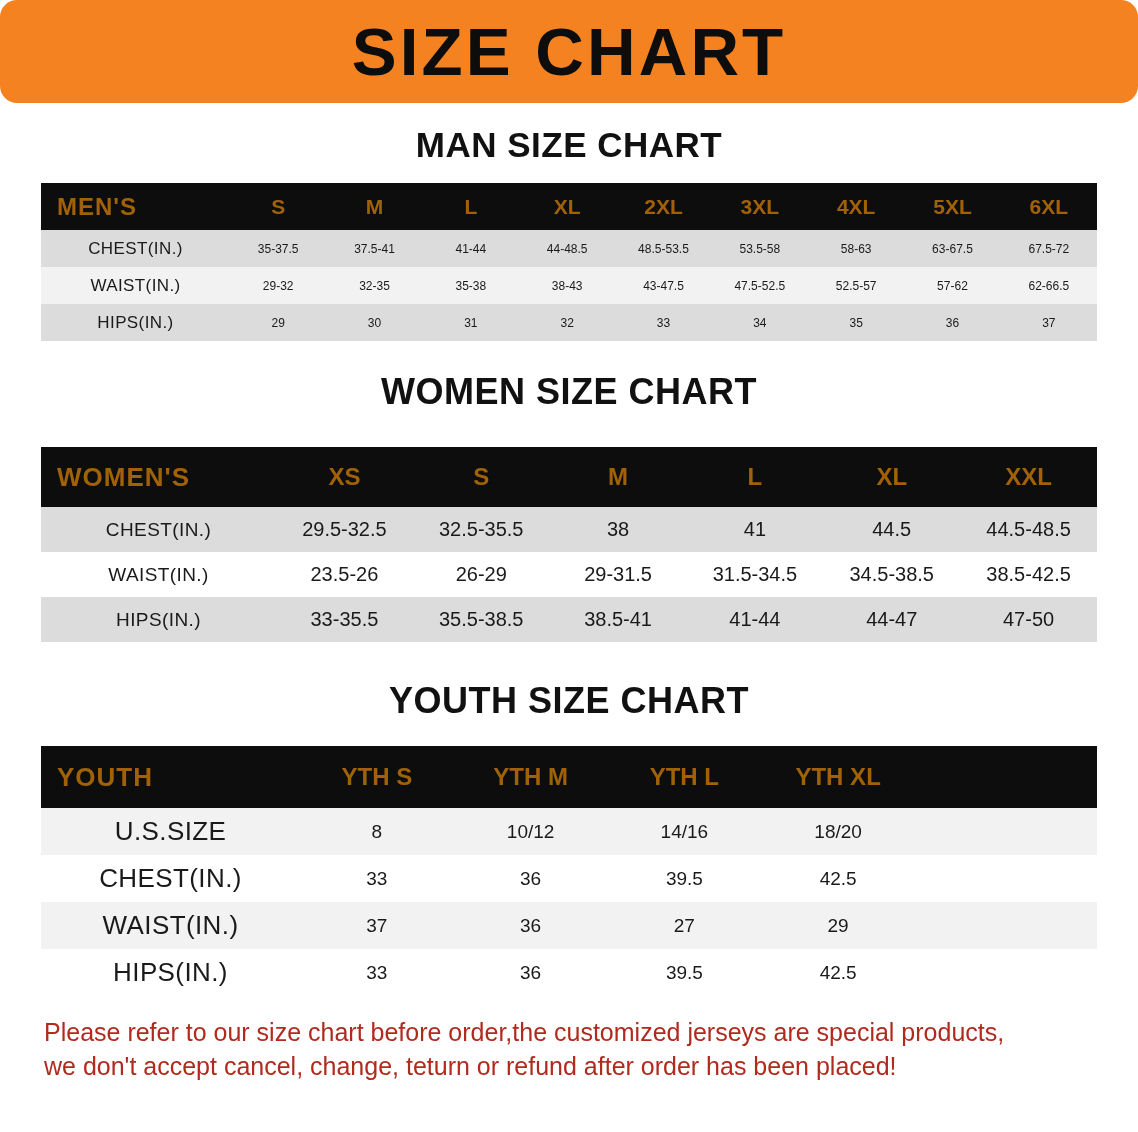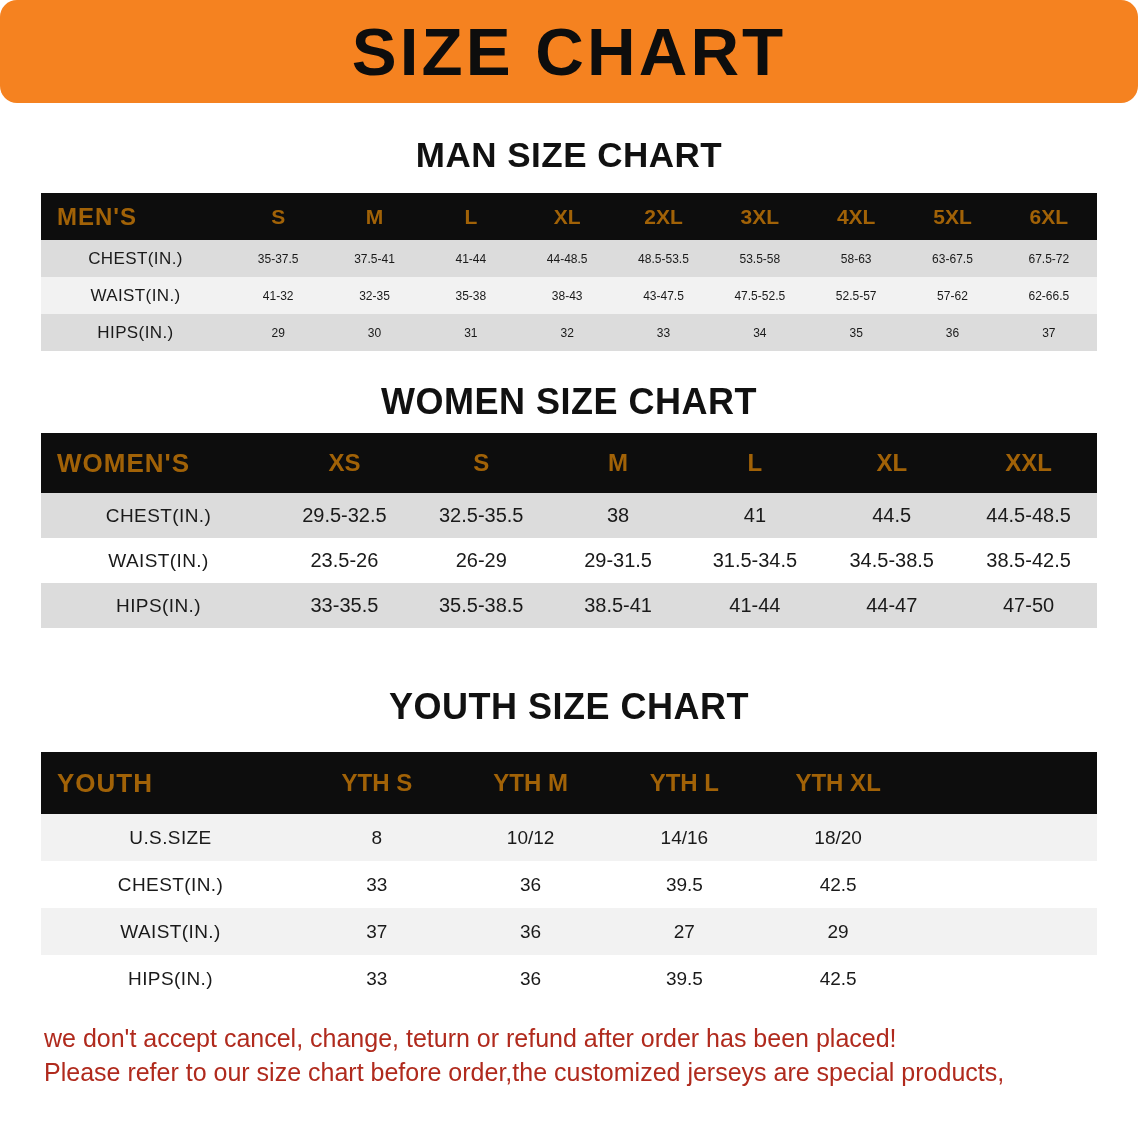--- a/index.html
+++ b/index.html
@@ -42,23 +42,23 @@
 
   
   .section-title {
     text-align: center;
     font-family: "Liberation Sans", sans-serif;
     font-weight: bold;
     font-size: 35px;
     letter-spacing: 0.5px;
     color: #111111;
   }
-  .section-title.man   { margin-top: 32px; margin-bottom: 18px; }
-  .section-title.women { margin-top: 30px; margin-bottom: 10px; font-size: 36px; }
-  .section-title.youth { margin-top: 58px; margin-bottom: 24px; font-size: 36px; }
+  .section-title.man   { margin-top: 22px; margin-bottom: 18px; }
+  .section-title.women { margin-top: 30px; margin-bottom: 34px; font-size: 36px; }
+  .section-title.youth { margin-top: 38px; margin-bottom: 24px; font-size: 36px; }
 
   
   .tbl-wrap {
     padding: 0 41px;
   }
   table.size-table {
     width: 1056px;
     border-collapse: collapse;
     table-layout: fixed;
   }
@@ -95,21 +95,21 @@
   
   .women-table thead th { height: 58px; font-size: 24px; }
   .women-table thead th.head-label { font-size: 26px; margin-top: 24px; }
   .women-table tbody td { height: 43px; font-size: 20px; }
   .women-table tbody td.row-label { font-size: 19px; letter-spacing: 0.4px; }
 
   
   .youth-table thead th { height: 60px; font-size: 24px; }
   .youth-table thead th.head-label { font-size: 26px; }
   .youth-table tbody td { height: 45px; font-size: 19px; }
-  .youth-table tbody td.row-label { font-size: 19px; letter-spacing: 0.4px; }
+  .youth-table tbody td.row-label { font-size: 26px; letter-spacing: 0.4px; }
 
   
   .note {
     margin-top: 20px;
     padding: 0 44px;
     color: #b02a1d;
     font-family: "Liberation Sans", sans-serif;
     font-size: 25px;
     line-height: 1.35;
     text-align: left;
@@ -150,21 +150,21 @@
           <td>41-44</td>
           <td>44-48.5</td>
           <td>48.5-53.5</td>
           <td>53.5-58</td>
           <td>58-63</td>
           <td>63-67.5</td>
           <td>67.5-72</td>
         </tr>
         <tr class="zebra-b">
           <td class="row-label">WAIST(IN.)</td>
-          <td>41-32</td>
+          <td>29-32</td>
           <td>32-35</td>
           <td>35-38</td>
           <td>38-43</td>
           <td>43-47.5</td>
           <td>47.5-52.5</td>
           <td>52.5-57</td>
           <td>57-62</td>
           <td>62-66.5</td>
         </tr>
         <tr class="zebra-a">
@@ -273,17 +273,17 @@
           <td>36</td>
           <td>39.5</td>
           <td>42.5</td>
           <td></td>
         </tr>
       </tbody>
     </table>
   </div>
 
   <div class="note">
+    <span class="note-line">Please refer to our size chart before order,the customized jerseys are special products,</span>
     <span class="note-line">we don't accept cancel, change, teturn or refund after order has been placed!</span>
-    <span class="note-line">Please refer to our size chart before order,the customized jerseys are special products,</span>
   </div>
 
 </div>
 
 </body></html>

